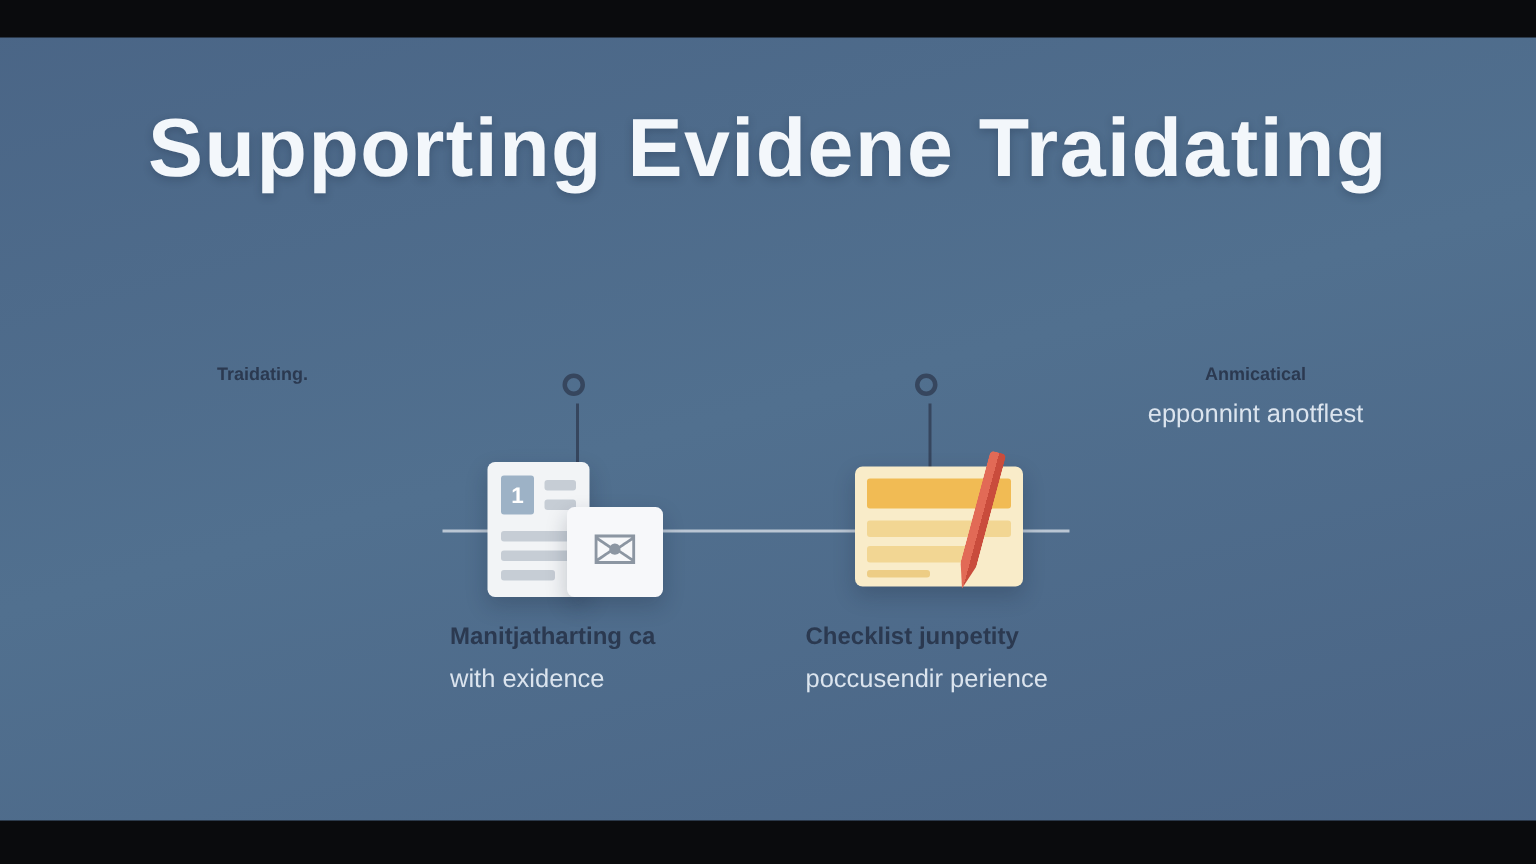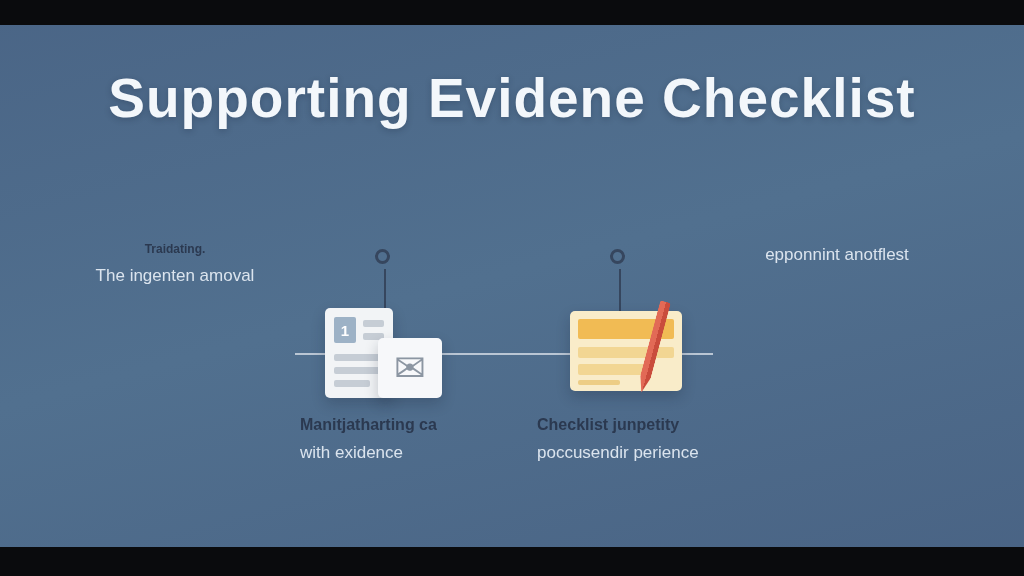--- a/index.html
+++ b/index.html
@@ -82,21 +82,21 @@
   .step-line { font-size:17px; color:#dbe4ee; line-height:27px; }
 </style>
 </head>
 <body>
 
 <div class="stage">
 
   <div class="letterbox top"></div>
   <div class="letterbox bottom"></div>
 
-  <div class="title">Supporting Evidene Checklist</div>
+  <div class="title">Supporting Evidene Traidating</div>
 
   <div class="hline"></div>
   <div class="node n1"></div>
   <div class="node n2"></div>
   <div class="stem s1"></div>
   <div class="stem s2"></div>
 
   <div class="doc-card">
     <div class="doc-badge">1</div>
     <div class="doc-line dl1"></div>
@@ -112,24 +112,24 @@
   <div class="cert-card">
     <div class="cert-header"></div>
     <div class="cert-line cl1"></div>
     <div class="cert-line cl2"></div>
     <div class="cert-line cl3"></div>
   </div>
   <div class="pencil"></div>
 
   <div class="note left">
     <div class="note-heading">Traidating.</div>
-    <div class="note-line">The ingenten amoval</div>
   </div>
 
   <div class="note right">
+    <div class="note-heading">Anmicatical</div>
     <div class="note-line">epponnint anotflest</div>
   </div>
 
   <div class="step one">
     <div class="step-heading">Manitjatharting ca</div>
     <div class="step-line">with exidence</div>
   </div>
 
   <div class="step two">
     <div class="step-heading">Checklist junpetity</div>

